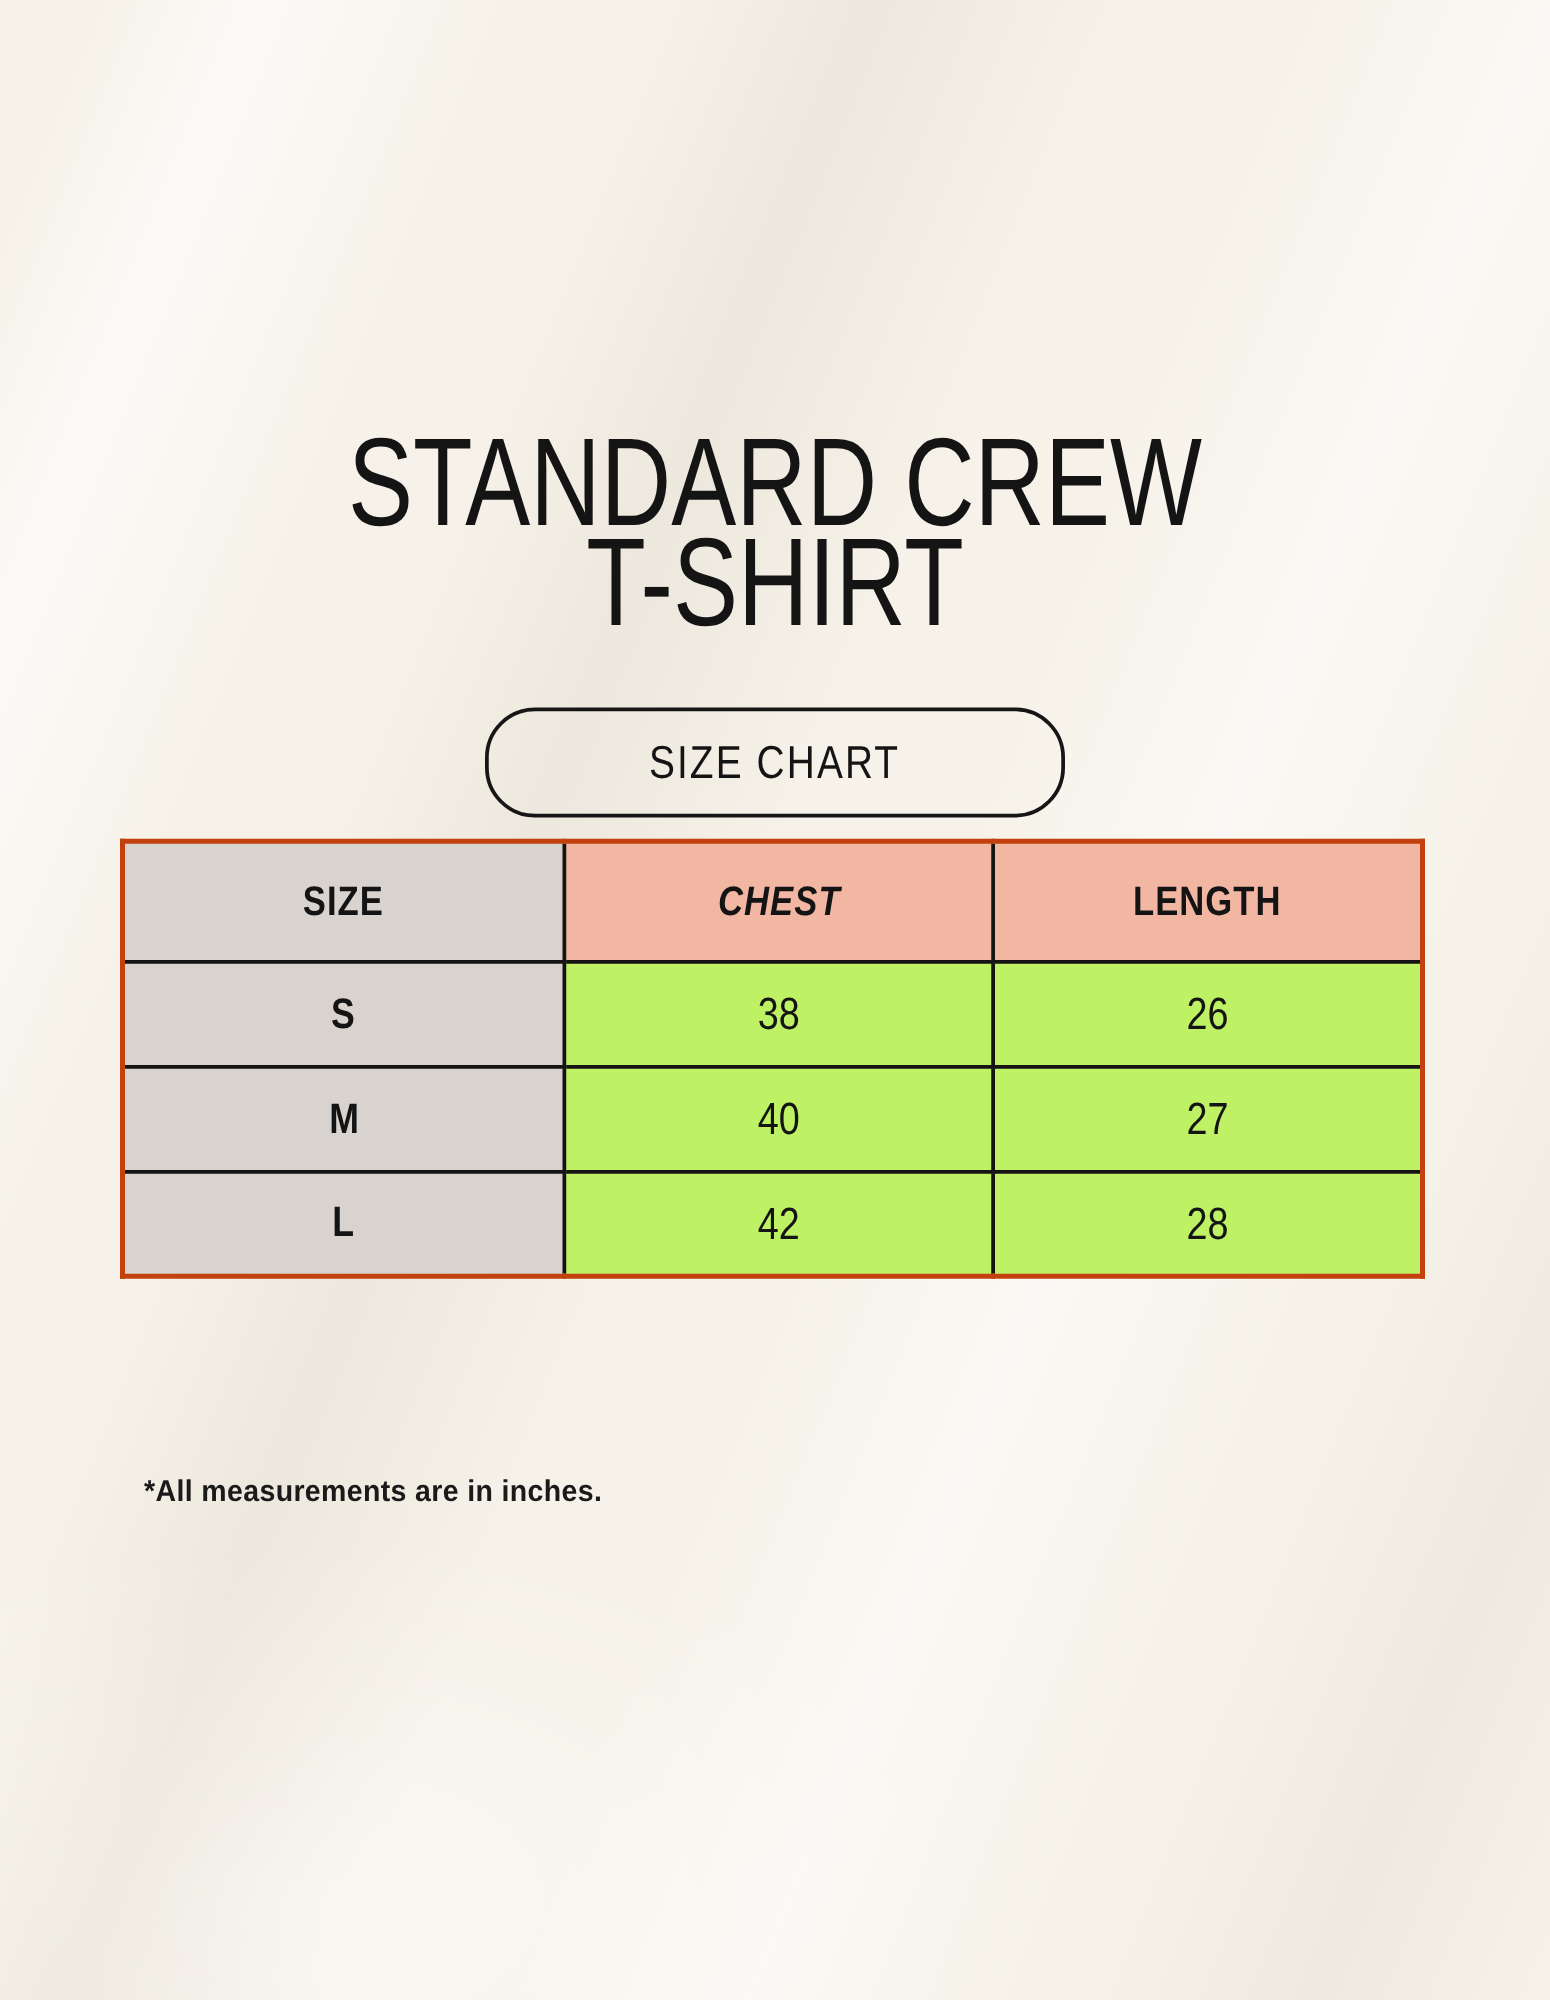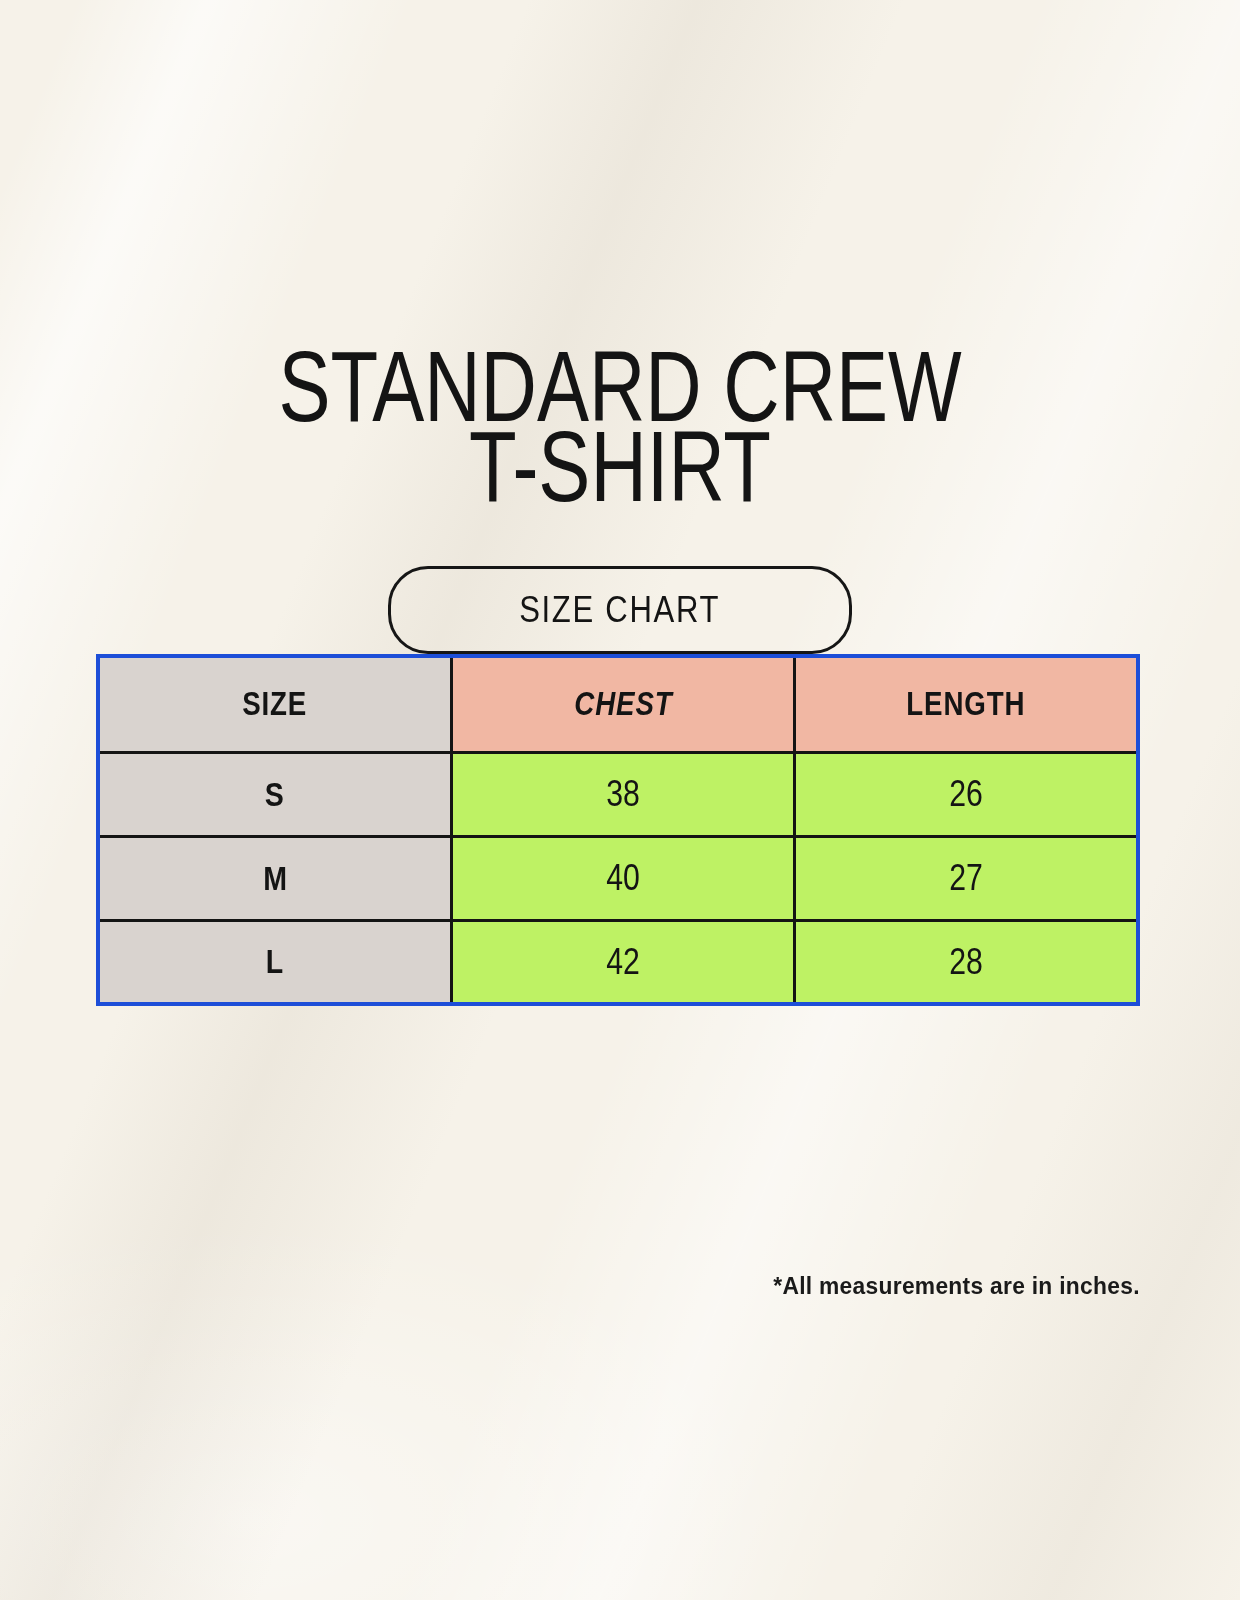--- a/index.html
+++ b/index.html
@@ -57,25 +57,25 @@
     font-size:37px;
     font-weight:500;
     letter-spacing:2px;
     transform:scaleX(0.84);
     transform-origin:center;
     color:#141414;
   }
 
   table.size-table{
     position:absolute;
-    top:654px; left:96px;
+    top:671px; left:96px;
     width:1044px;
     border-collapse:collapse;
     table-layout:fixed;
-    border:4px solid #1d4ed8;
+    border:4px solid #c2410c;
   }
   .size-table th, .size-table td{
     border:3px solid #141414;
     text-align:center;
     vertical-align:middle;
     padding:0;
   }
   .size-table thead tr{ height:96px; }
   .size-table tbody tr{ height:84px; }
   .size-table th:nth-child(1){ width:34%; }
@@ -98,23 +98,23 @@
   }
   .cond{
     display:inline-block;
     transform:scaleX(0.84);
     transform-origin:center;
     color:#141414;
   }
 
   .footnote{
     position:absolute;
-    top:1272px;
+    top:1180px;
     left:96px; width:1044px;
-    text-align:right;
+    text-align:left;
     white-space:nowrap;
   }
   .footnote .txt{
     display:inline-block;
     font-size:24px;
     font-weight:700;
     letter-spacing:0.3px;
     transform:scaleX(0.95);
     transform-origin:right center;
     color:#1a1a1a;

